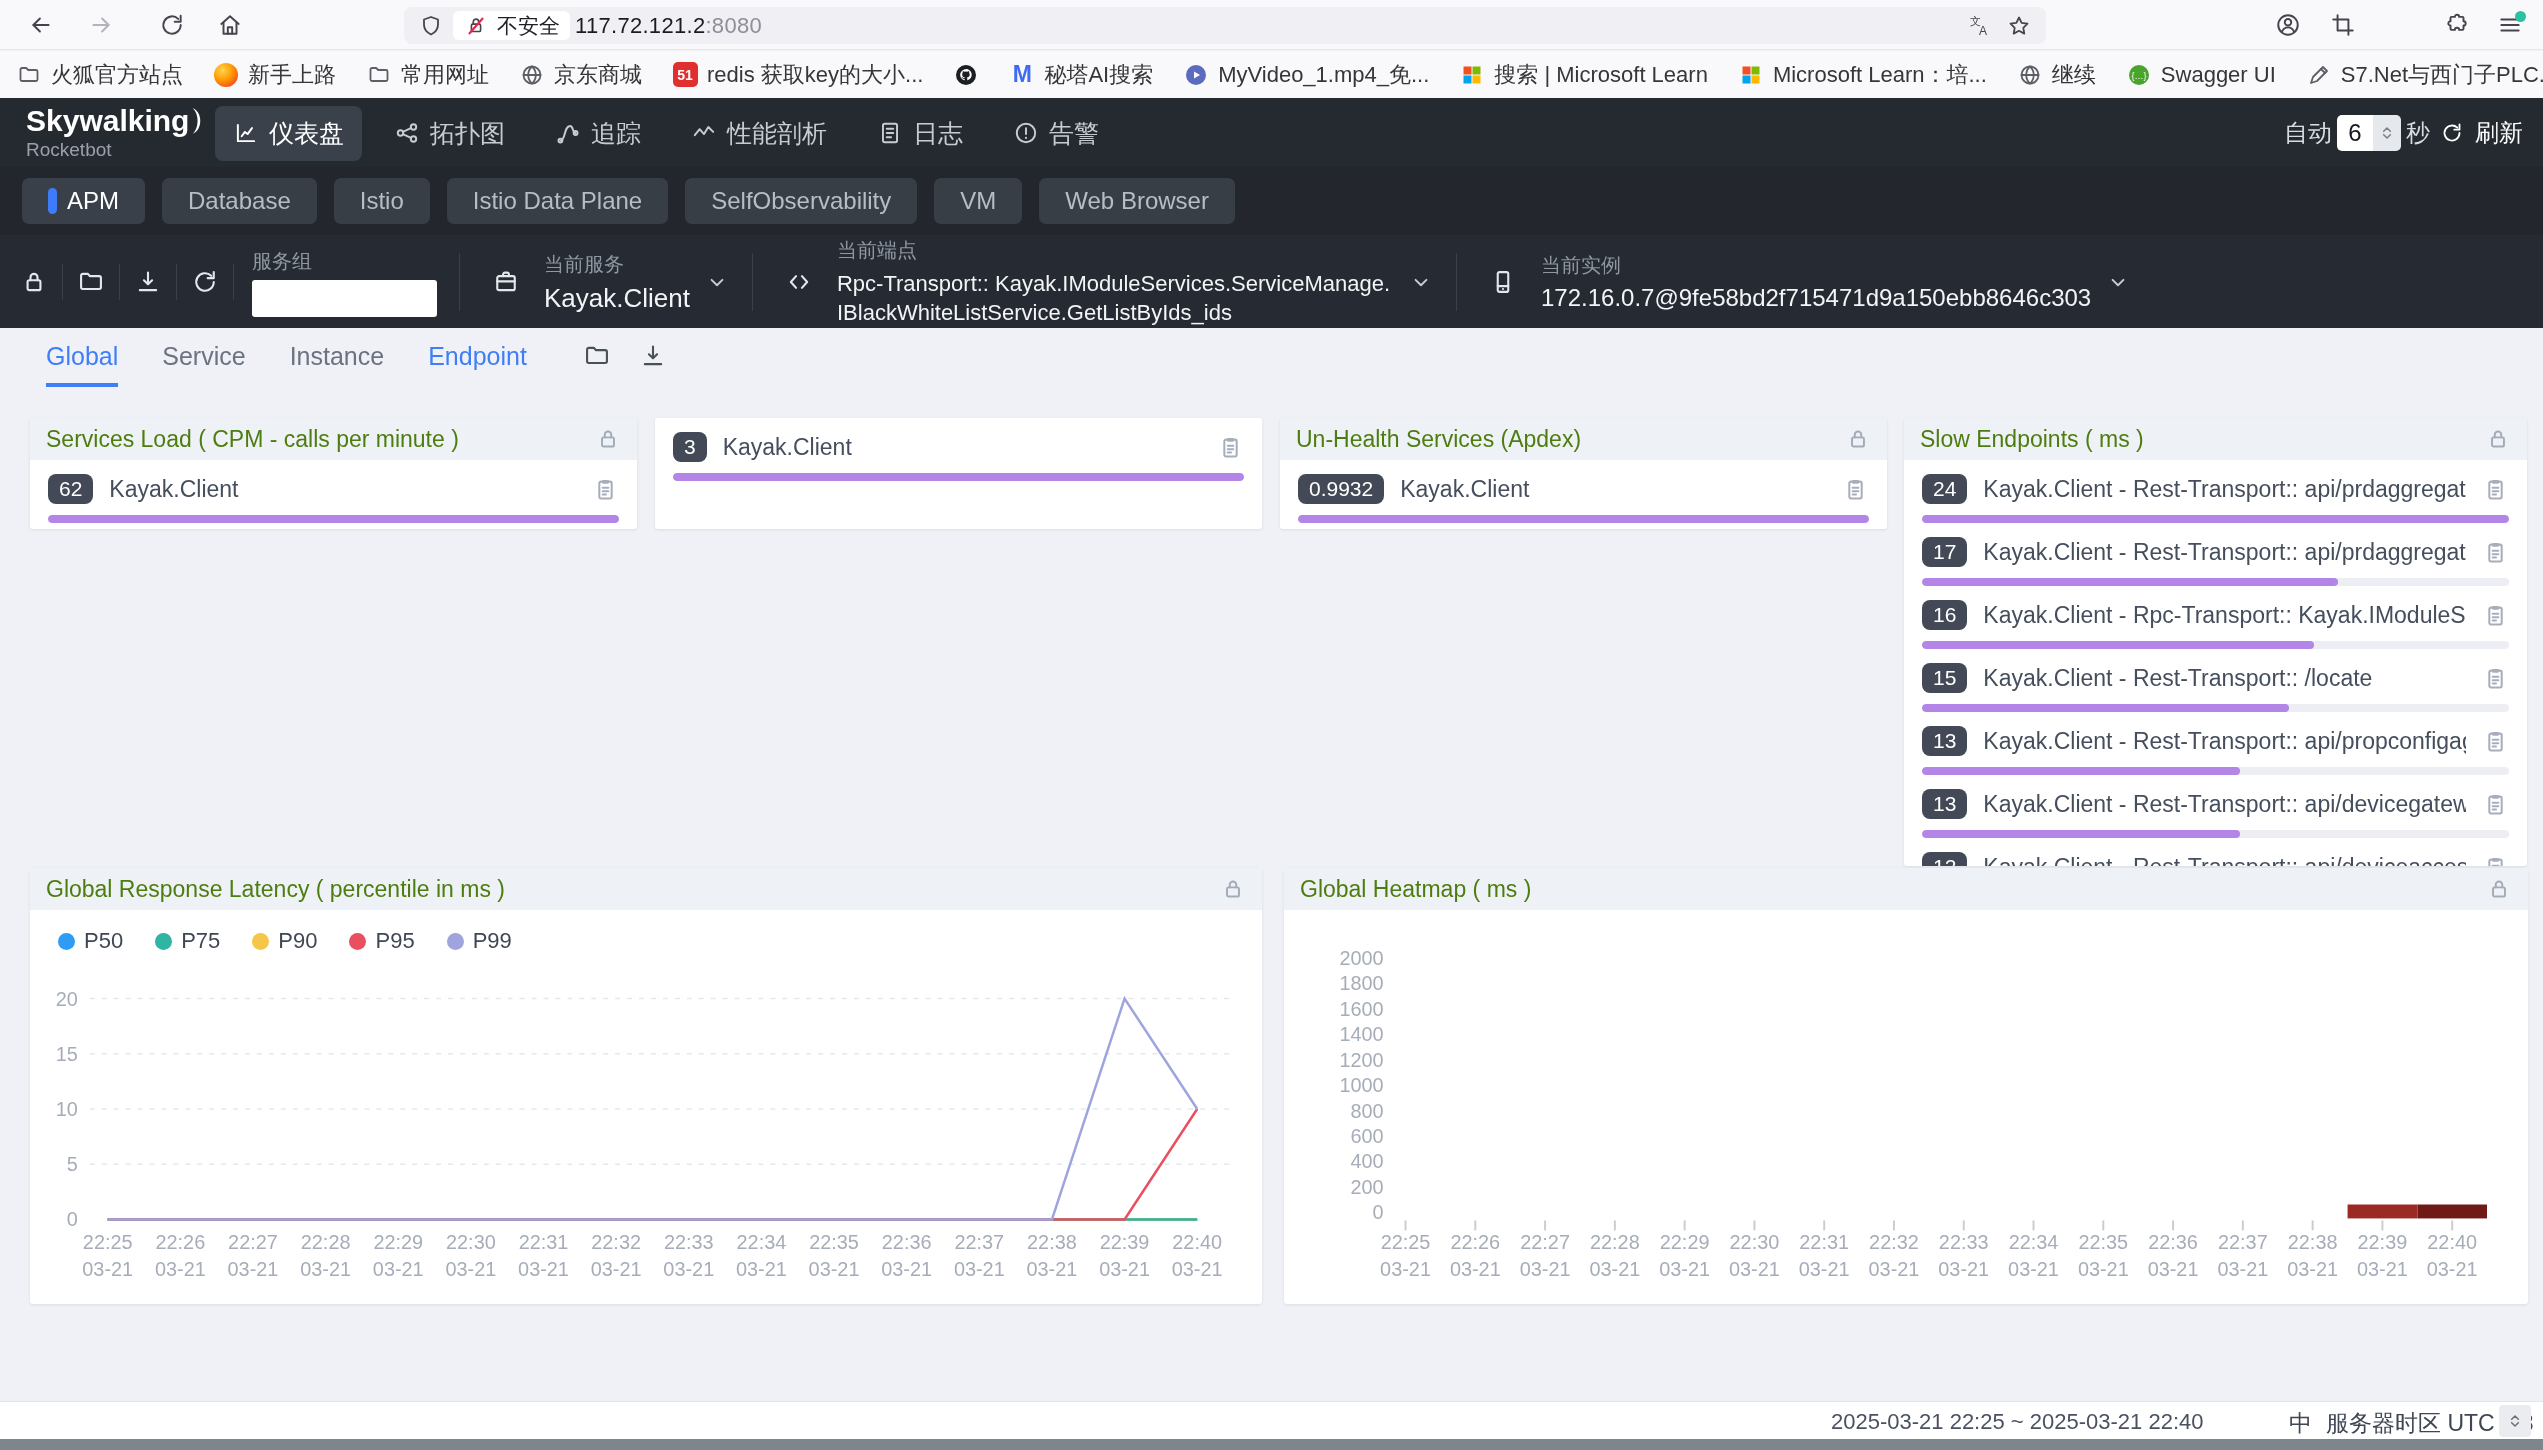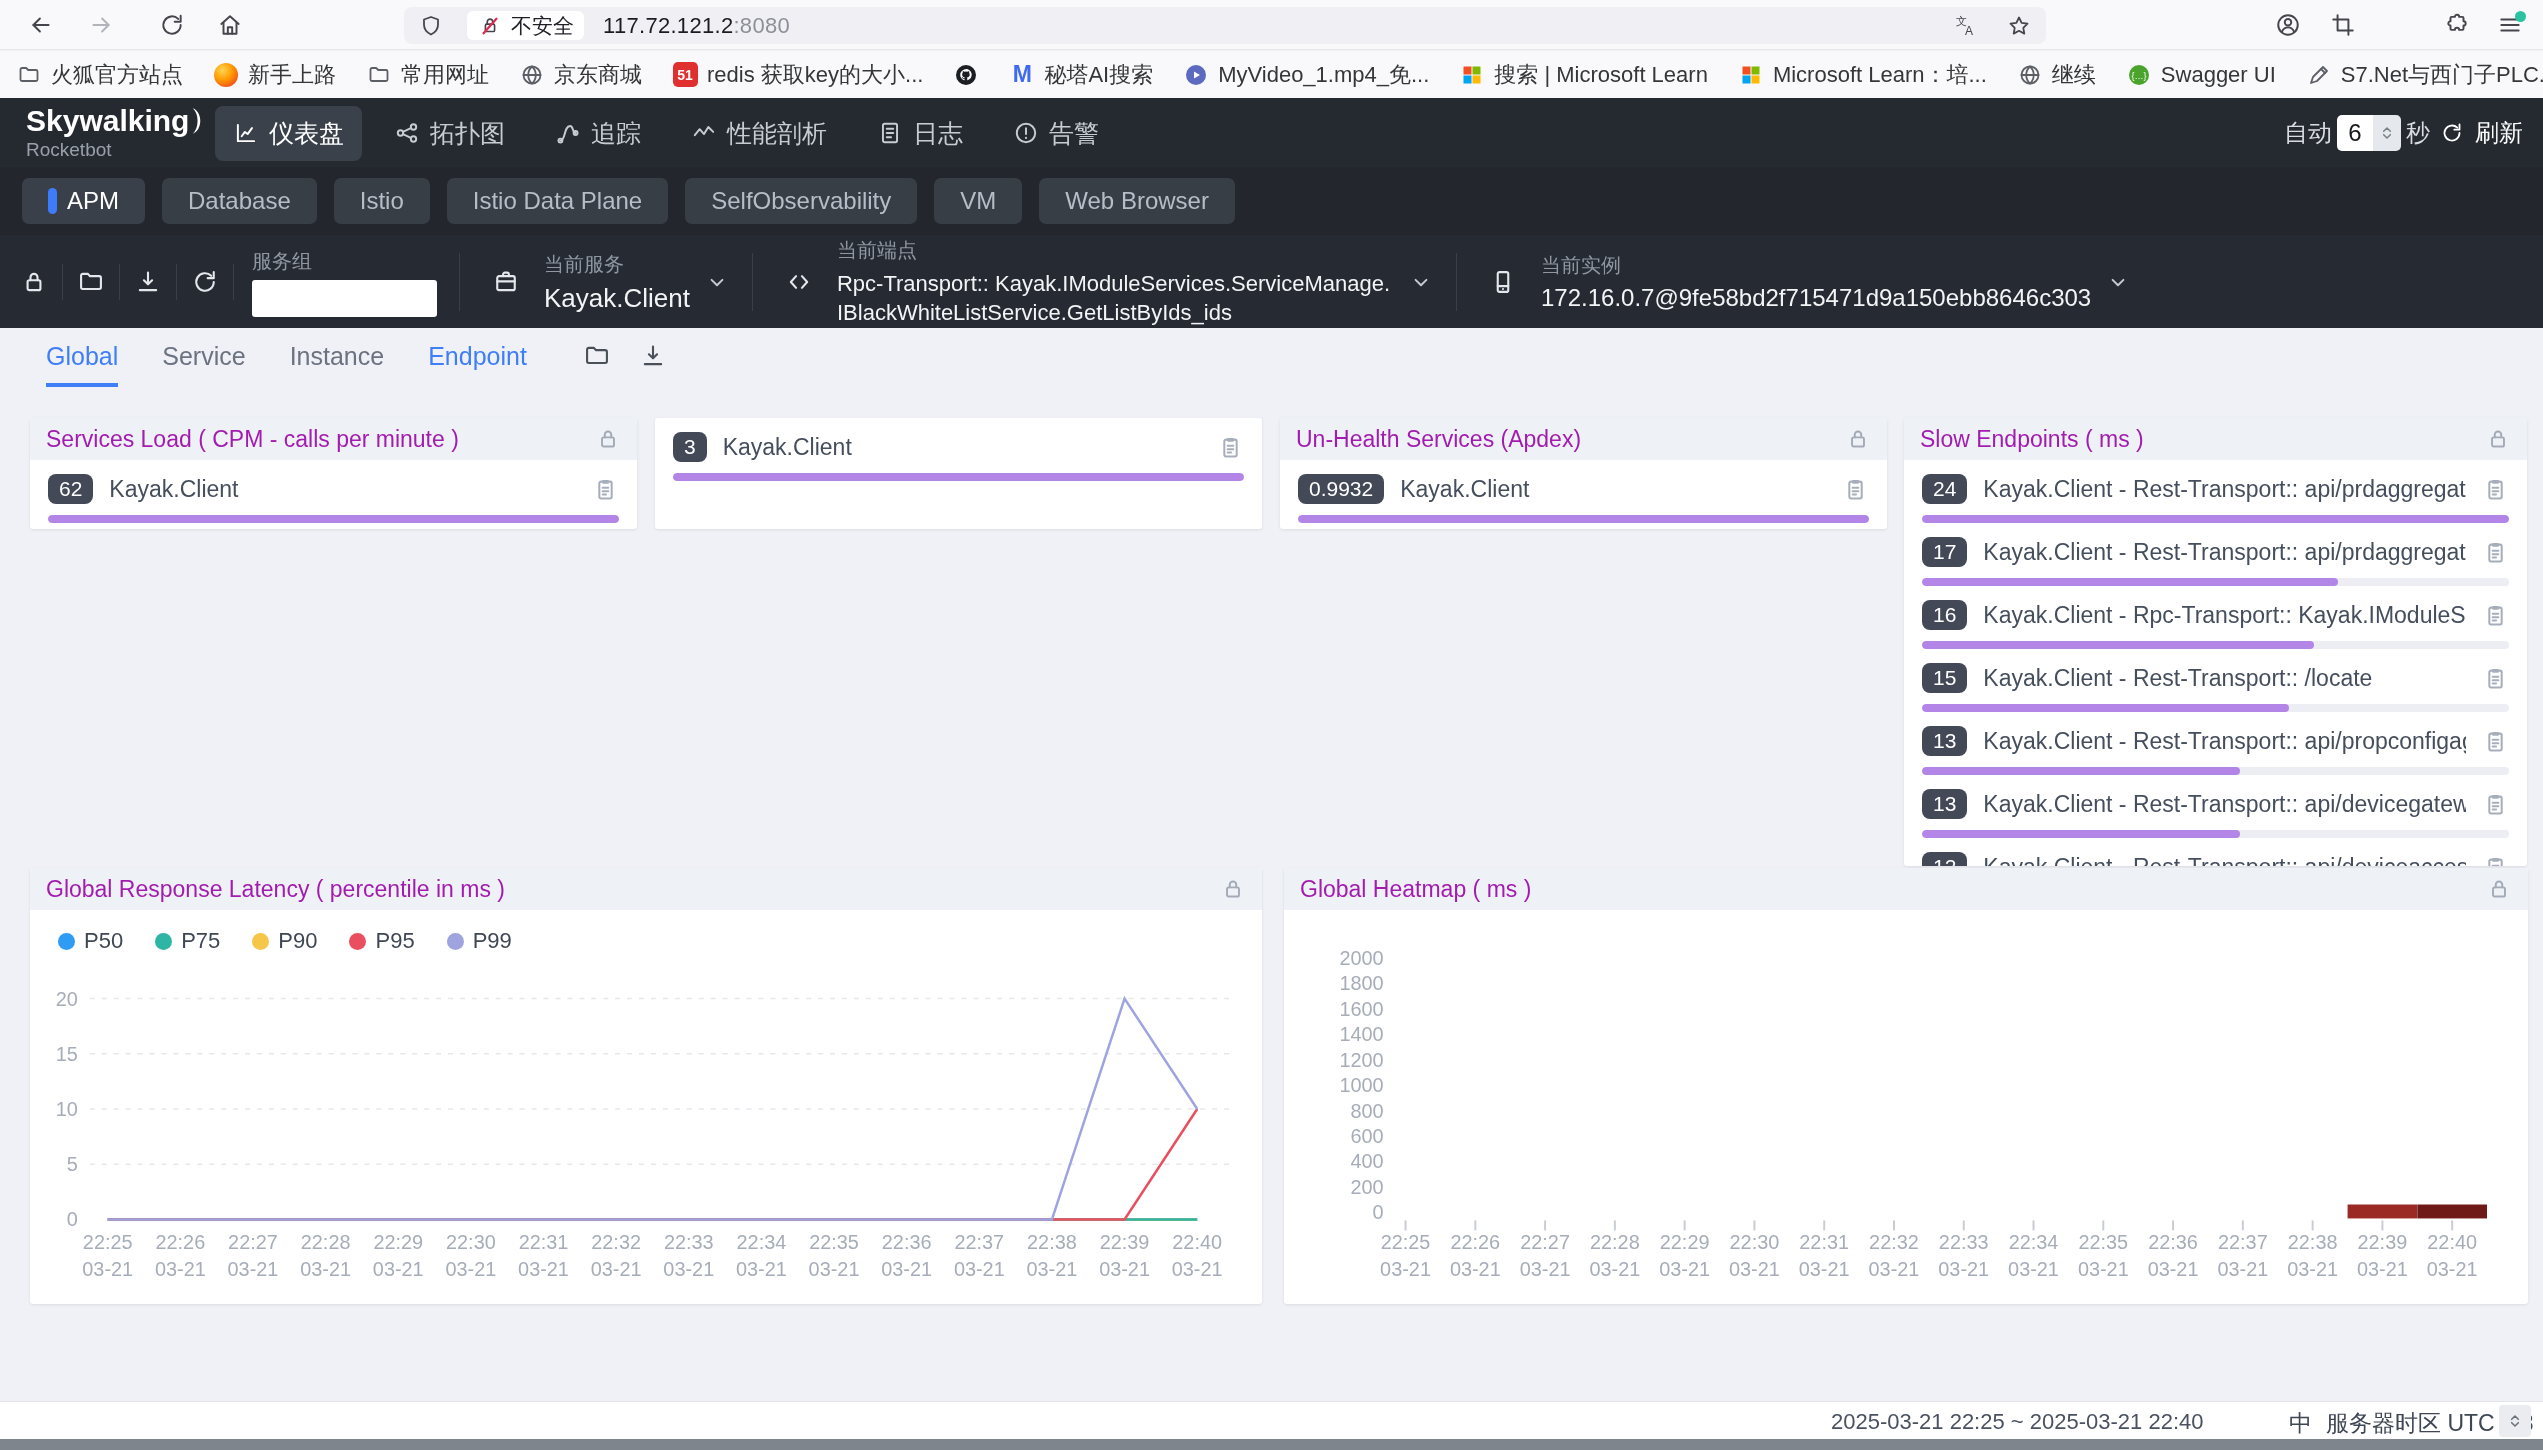--- a/index.html
+++ b/index.html
@@ -8,21 +8,21 @@
   .screen{position:relative;width:2543px;height:1451px;background:#EFF1F6;overflow:hidden}
 
   
   .browser-toolbar{position:absolute;top:0;left:0;width:2543px;height:50px;background:#f9f9fb;display:flex;align-items:center;border-bottom:1px solid #e7e7ea}
   .tb-ic{display:inline-flex;align-items:center;justify-content:center;width:34px;height:34px;color:#45454d;flex:0 0 auto}
   .tb-ic svg{display:block;width:26px;height:26px}
   .tb-ic.sm svg{width:24px;height:24px}
   .tb-ic.xs svg{width:22px;height:22px}
   .tb-ic.fwd{color:#b3b3bc}
   .tb-nav{position:absolute;top:8px}
-  .url-bar{position:absolute;left:404px;top:7px;width:1642px;height:37px;background:#f0f0f4;border-radius:8px;display:flex;align-items:center;padding:0 10px;gap:19px}
+  .url-bar{position:absolute;left:404px;top:7px;width:1642px;height:37px;background:#f0f0f4;border-radius:8px;display:flex;align-items:center;padding:0 10px;gap:5px}
   .sec-chip{background:#ffffff;border-radius:6px;height:29px;display:flex;align-items:center;padding:0 10px 0 6px;gap:4px}
   .sec-label{font-size:21px;color:#1f1f26}
   .url-text{font-size:22px;color:#1b1b21;letter-spacing:0.3px}
   .url-port{color:#8e8e99}
   .spacer{flex:1}
   .menu-wrap{position:relative}
   .dot{position:absolute;top:3px;right:1px;width:11px;height:11px;border-radius:50%;background:#2ac3a2}
 
   
   .bookmarks{position:absolute;top:51px;left:0;width:2543px;height:47px;background:#f9f9fb;display:flex;align-items:center;padding-left:16px;gap:30px}
@@ -79,21 +79,21 @@
   .vtab{font-size:25px;color:#6B7280;padding-bottom:12px;cursor:pointer}
   .vtab.hl{color:#3E7EF7}
   .vtab.active{border-bottom:4px solid #3E7EF7}
   .vt-icons{display:flex;gap:28px;margin-left:12px;color:#4A5058}
   .vt-ic{width:28px;height:28px;display:inline-flex}
   .vt-ic svg{width:28px;height:28px}
 
   
   .panel{position:absolute;background:#fff;border-radius:3px;box-shadow:0 1px 3px rgba(40,50,70,.10);overflow:hidden}
   .panel-head{height:42px;background:#EEF1F6;display:flex;align-items:center;padding:0 16px}
-  .ph-title{font-size:23px;color:#a21caf;flex:1;white-space:nowrap;overflow:hidden}
+  .ph-title{font-size:23px;color:#4d7c0f;flex:1;white-space:nowrap;overflow:hidden}
   .ph-lock{width:26px;height:26px;color:#A3ABB8;display:inline-flex;cursor:pointer}
   .ph-lock svg{width:26px;height:26px}
   .m-row{margin:14px 18px 0}
   .m-line{display:flex;align-items:center;gap:16px;height:30px}
   .m-badge{background:#434956;color:#fff;font-size:21px;border-radius:8px;padding:3px 11px;flex:0 0 auto}
   .m-name{font-size:23px;color:#454E5D;white-space:nowrap;overflow:hidden;flex:1}
   .m-clip{width:27px;height:27px;color:#A7AEBB;display:inline-flex;flex:0 0 auto;cursor:pointer}
   .m-clip svg{width:27px;height:27px}
   .m-track{margin-top:11px;height:8px;border-radius:4px;background:#EDEDF4;overflow:hidden}
   .m-fill{height:8px;border-radius:4px;background:#B285E6}

